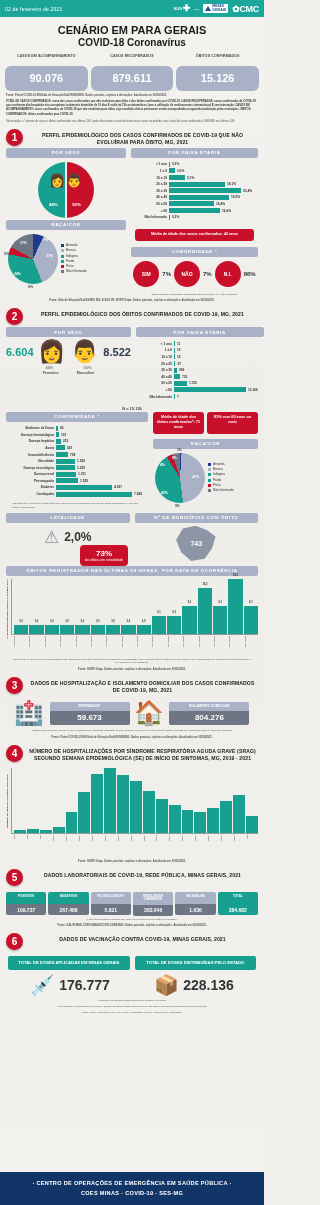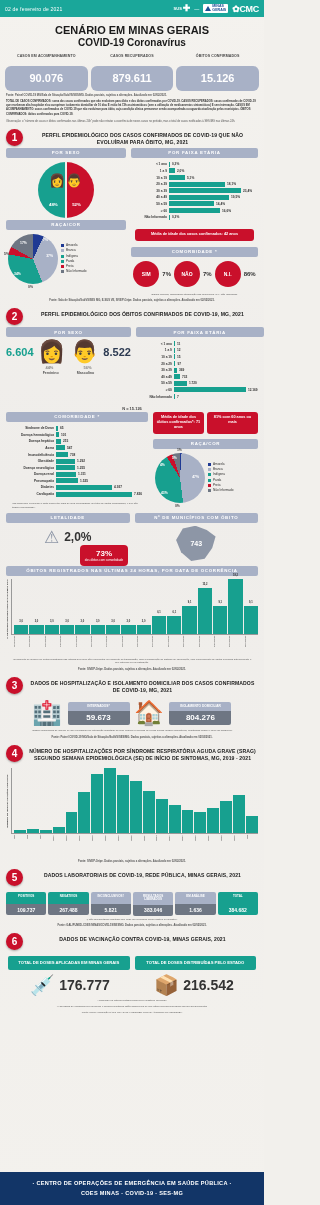--- a/index.html
+++ b/index.html
@@ -138,21 +138,21 @@
                font-size:2.6px; font-weight:bold; color:#333; }
   .vlabels { display:flex; gap:1px; padding-left:2px; margin-top:1px; }
   .vlabels div { flex:1; font-size:2.3px; color:#444; writing-mode:vertical-rl;
                  transform:rotate(180deg); text-align:right; height:20px; }
   .ylab { font-size:2.5px; color:#333; writing-mode:vertical-rl; transform:rotate(180deg);
           text-align:center; font-weight:bold; }
 
   
   .s3 { display:flex; align-items:center; justify-content:center; gap:5px; padding:3px 6px 0;}
   .s3 .ico { font-size:24px; color:#8d96a6; }
-  .s3box { width:62px; }
+  .s3box { width:80px; }
   .s3box .cap { background:#a8b1c6; color:#fff; font-size:3.2px; font-weight:bold;
                 text-align:center; padding:2.5px 1px; line-height:1.3; border-radius:2px 2px 0 0;}
   .s3box .num { background:#6e7683; color:#fff; font-size:8px; font-weight:bold;
                 text-align:center; padding:2px 0 3px; border-radius:0 0 2px 2px;}
 
   
   .s5 { display:flex; gap:2px; padding:4px 6px 0; }
   .s5 .cell { flex:1; }
   .s5 .ch { color:#fff; font-size:3px; font-weight:bold; text-align:center;
             padding:2.5px 1px; line-height:1.25; border-radius:2px 2px 0 0; min-height:12px;}
@@ -199,22 +199,22 @@
           <span style="display:block">GERAIS</span>
         </span>
       </div>
       <div class="cmc">
         <span>✿</span><span>CMC</span>
       </div>
     </div>
   </div>
 
   <div class="scn-title">
-    <div class="t1">CENÁRIO EM MINAS GERAIS</div>
-    <div class="t2">COVID-19 Coronavírus</div>
+    <div class="t1">CENÁRIO EM PARA GERAIS</div>
+    <div class="t2">COVID-18 Coronavírus</div>
   </div>
 
   <div class="cards">
     <div class="card gray">
       <div class="lbl">CASOS EM ACOMPANHAMENTO</div>
       <div class="val">90.076</div>
     </div>
     <div class="card gray">
       <div class="lbl">CASOS RECUPERADOS</div>
       <div class="val">879.611</div>
@@ -755,21 +755,21 @@
     <div>TOTAL DE DOSES APLICADAS EM MINAS GERAIS</div>
     <div>TOTAL DE DOSES DISTRIBUÍDAS PELO ESTADO</div>
   </div>
   <div class="s6vals">
     <div class="half">
       <span class="ic">💉</span>
       <span class="v">176.777</span>
     </div>
     <div class="half">
       <span class="ic">📦</span>
-      <span class="v">216.542</span>
+      <span class="v">228.136</span>
     </div>
   </div>
   <div class="tinynote">* Seguindo os critérios estabelecidos pelo Ministério da Saúde</div>
   <div class="tinynote">** Os dados de vacinados por município e grupos prioritários estão disponíveis no link: https://coronavirus.saude.mg.gov.br/vacinometro</div>
   <div class="tinynote">Fonte: Painel Vacinação SARS-CoV-2 MG e SES/SES-MG/MS. Atualizado em 02/02/2021.</div>
 
   <div class="footer">
     <div>· CENTRO DE OPERAÇÕES DE EMERGÊNCIA EM SAÚDE PÚBLICA ·</div>
     <div>COES MINAS · COVID-19 · SES-MG</div>
   </div>

